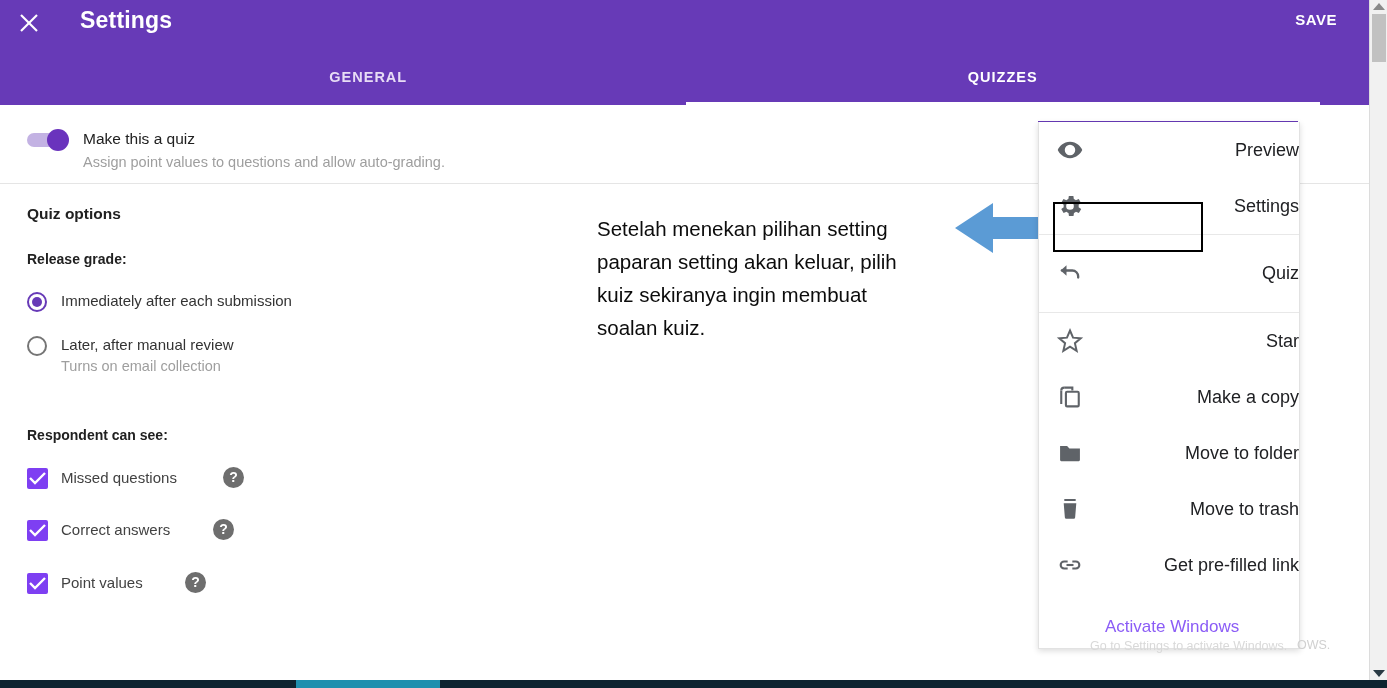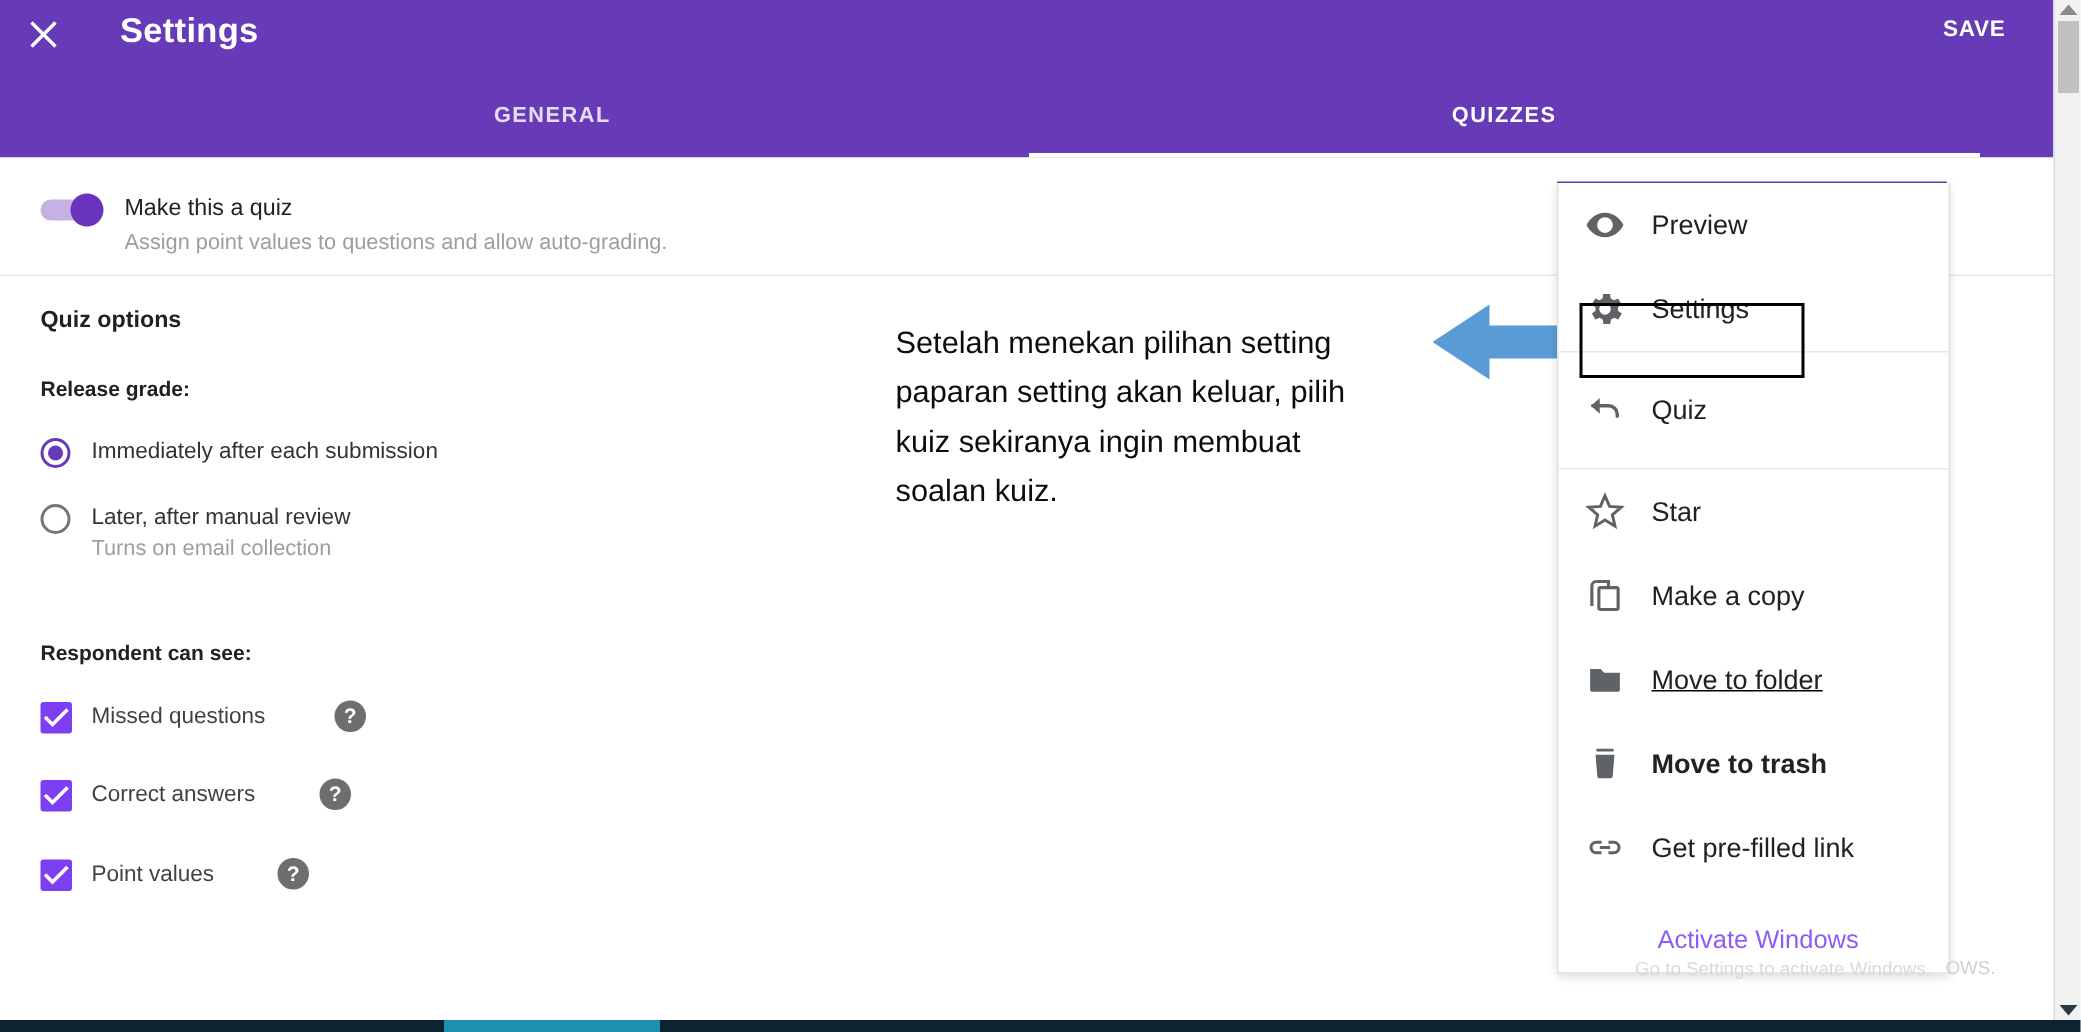--- a/index.html
+++ b/index.html
@@ -243,20 +243,21 @@
     left: 1038px; top: 121px;
     width: 260px; height: 5px;
     background: #673ab7;
   }
   .menu-item {
     position: relative;
     height: 56px;
     display: flex;
     align-items: center;
     cursor: pointer;
+    justify-content: space-between;
   }
   .menu-icon {
     width: 62px;
     display: flex;
     justify-content: center;
     align-items: center;
     color: #5f6368;
     flex: 0 0 62px;
   }
   .menu-label {
@@ -476,30 +477,30 @@
         <svg width="28" height="28" viewBox="0 0 24 24" fill="none" stroke="#5f6368" stroke-width="1.8">
           <path d="M7 4h7v2.5"></path>
           <path d="M4.5 6.5V18"></path>
           <path d="M7 4a2.5 2.5 0 0 0-2.5 2.5"></path>
           <rect x="8.5" y="7.5" width="11" height="12.5" rx="1"></rect>
         </svg>
       </span>
       <span class="menu-label">Make a copy</span>
     </div>
 
-    <div class="menu-item" style="height:56px;text-decoration:underline;">
+    <div class="menu-item" style="height:56px;">
       <span class="menu-icon">
         <svg width="28" height="28" viewBox="0 0 24 24" fill="#5f6368">
           <path d="M3.5 6h6l2 2.2h9V18a1 1 0 0 1-1 1h-15a1 1 0 0 1-1-1V6z"></path>
         </svg>
       </span>
       <span class="menu-label">Move to folder</span>
     </div>
 
-    <div class="menu-item" style="height:56px;font-weight:bold;">
+    <div class="menu-item" style="height:56px;">
       <span class="menu-icon">
         <svg width="28" height="28" viewBox="0 0 24 24" fill="#5f6368">
           <rect x="7" y="3.5" width="10" height="1.6" rx="0.6"></rect>
           <path d="M6.6 7h10.8l-1 12.3a1.2 1.2 0 0 1-1.2 1.1H8.8a1.2 1.2 0 0 1-1.2-1.1z"></path>
         </svg>
       </span>
       <span class="menu-label">Move to trash</span>
     </div>
 
     <div class="menu-item" style="height:56px;">

